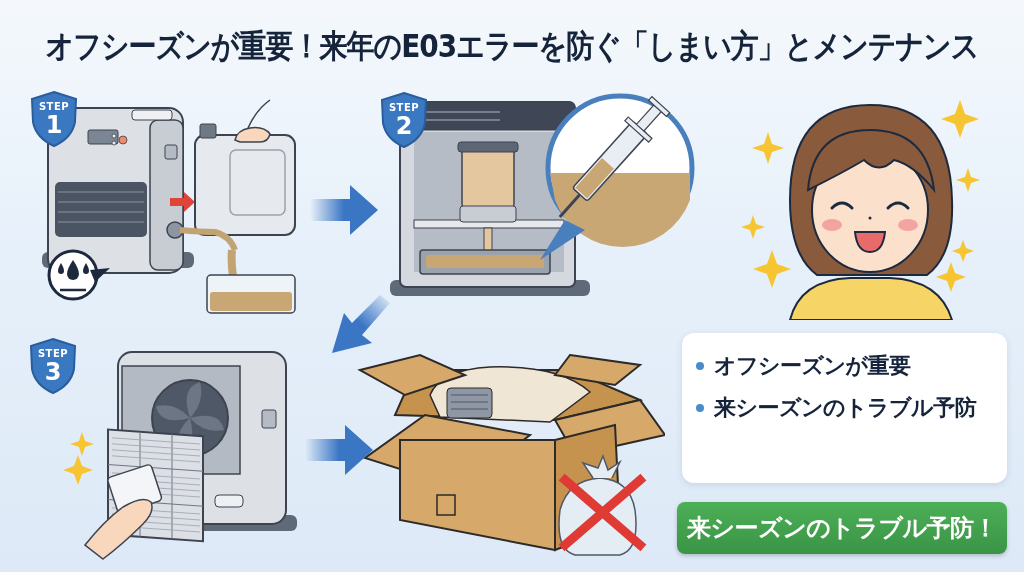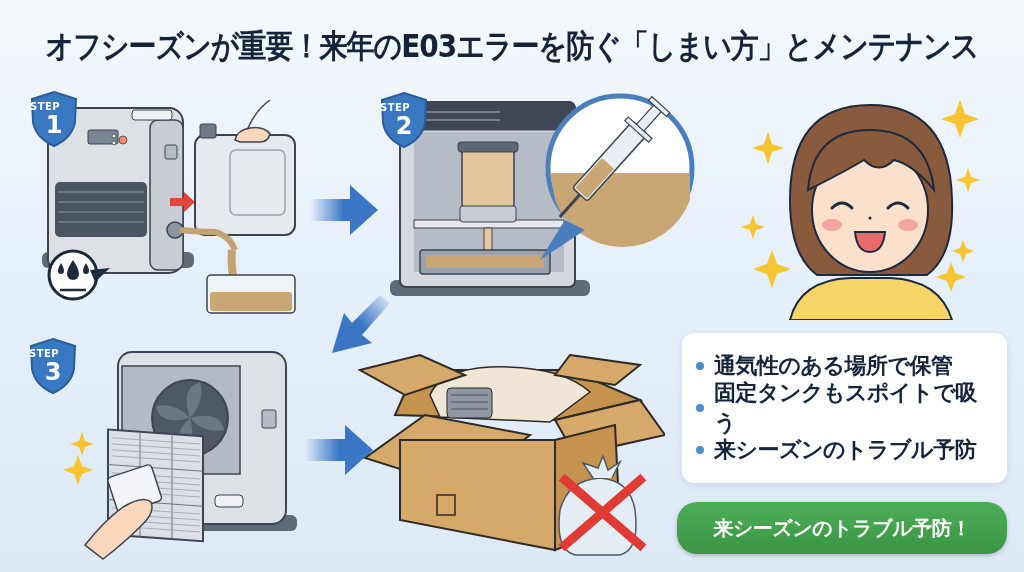--- a/index.html
+++ b/index.html
@@ -13,21 +13,21 @@
     position: absolute; left: 0; top: 28px; width: 1024px; text-align: center;
     font-size: 28px; font-weight: 900; color: #15233b; letter-spacing: -1px;
     transform: scaleY(1.15);
   }
   .scene { position: absolute; }
   .shield {
     position: absolute; width: 48px; height: 58px;
   }
   .shield svg { width: 100%; height: 100%; }
   .shield .lbl {
-    position: absolute; left: 0; top: 11px; width: 100%; text-align: left;
+    position: absolute; left: 0; top: 11px; width: 100%; text-align: center;
     color: #fff; font-weight: 700; font-size: 10px; letter-spacing: 0.5px;
   }
   .shield .num {
     position: absolute; left: 0; top: 21px; width: 100%; text-align: center;
     color: #fff; font-weight: 900; font-size: 24px;
   }
   .arrow { position: absolute; }
   .bullets-card {
     position: absolute; left: 682px; top: 333px; width: 325px; height: 150px;
     background: #ffffff; border-radius: 12px;
@@ -37,21 +37,21 @@
   .bullet {
     display: flex; align-items: center; height: 42px;
     font-size: 22px; font-weight: 900; color: #15233b; letter-spacing: -0.5px;
   }
   .bullet .dot {
     width: 8px; height: 8px; border-radius: 50%; background: #4a8cc9; margin-right: 10px; flex: none;
   }
   .cta {
     position: absolute; left: 677px; top: 502px; width: 330px; height: 52px;
     background: linear-gradient(180deg, #4caf56 0%, #3a9446 100%);
-    border-radius: 20px; color: #fff; font-size: 20px; font-weight: 900;
+    border-radius: 8px; color: #fff; font-size: 24px; font-weight: 900;
     display: flex; align-items: center; justify-content: center; letter-spacing: -0.5px;
     box-shadow: 0 2px 4px rgba(0,0,0,0.2);
   }
 </style>
 </head>
 <body>
 
 <div class="title">オフシーズンが重要！来年のE03エラーを防ぐ「しまい方」とメンテナンス</div>
 
 <div class="scene" style="left:0;top:80px;width:340px;height:250px;">
@@ -294,25 +294,21 @@
     </defs>
   <polygon points="60,8 50,0 22,28 14,18 2,58 42,48 32,40" fill="url(#gb)"></polygon>
 </svg>
 <svg class="arrow" style="left:305px;top:425px;" width="72" height="50" viewBox="0 0 72 50">
   <polygon points="0,14 40,14 40,0 68,25 40,50 40,36 0,36" fill="url(#ga)"></polygon>
 </svg>
 
 <div class="bullets-card">
   <div class="bullet">
       <span class="dot"></span>
-      <span>通気性のある場所で保管</span>
-    </div>
-  <div class="bullet">
-      <span class="dot"></span>
-      <span>固定タンクもスポイトで吸う</span>
+      <span>オフシーズンが重要</span>
     </div>
   <div class="bullet">
       <span class="dot"></span>
       <span>来シーズンのトラブル予防</span>
     </div>
 </div>
 
 <div class="cta">来シーズンのトラブル予防！</div>
 
 </body></html>

